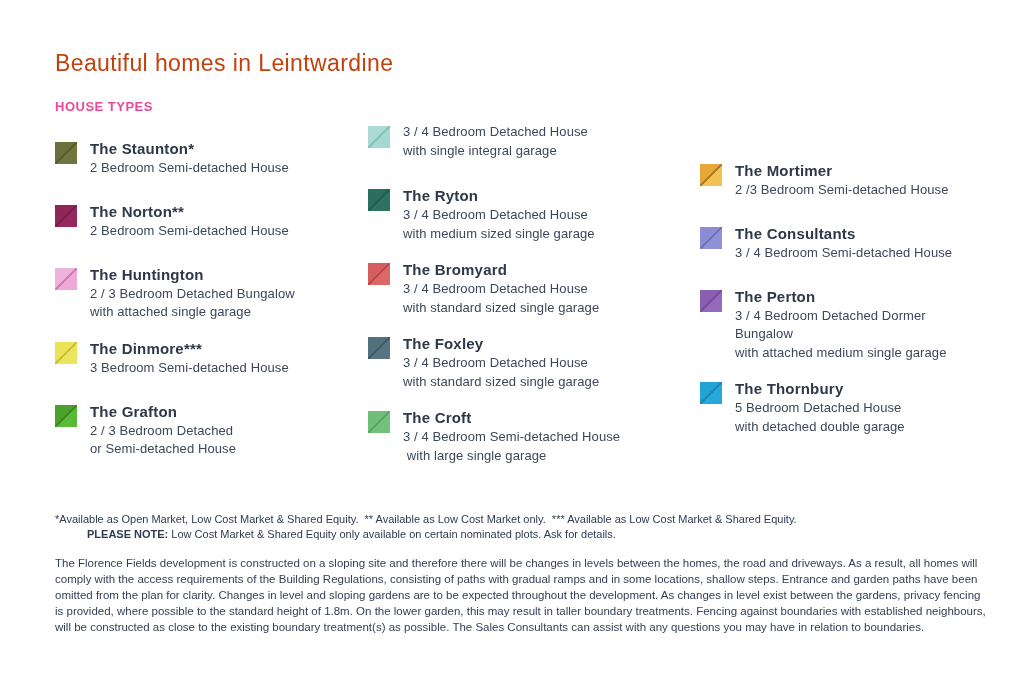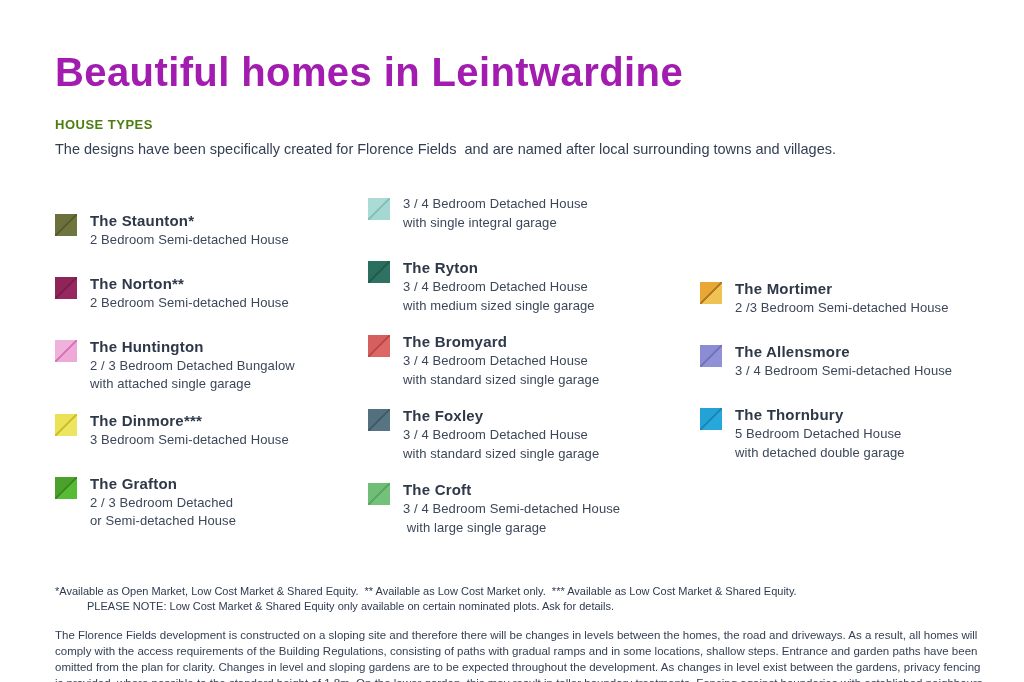--- a/index.html
+++ b/index.html
@@ -1,55 +1,54 @@
 <!DOCTYPE html>
 <html><head>
 <meta charset="utf-8">
 <style>
   * { margin:0; padding:0; box-sizing:border-box; }
   html,body { width:1024px; height:682px; background:#ffffff; overflow:hidden; }
   body { font-family:"Liberation Sans","DejaVu Sans",sans-serif; color:#333e54; }
   .content { padding:50px 38px 0 55px; }
 
   .page-title {
-    font-size:40px; font-weight:700; letter-spacing:0.4px;
-    color:#a21caf; margin-bottom:22px;
+    font-size:23px; font-weight:400; letter-spacing:0.4px;
+    color:#c2410c; margin-bottom:22px;
   }
   .section-heading {
     font-size:13px; font-weight:700; letter-spacing:0.5px;
-    color:#4d7c0f; margin-bottom:9px;
+    color:#ec4899; margin-bottom:9px;
   }
   .intro {
     font-size:14.5px; color:#333e54; margin-bottom:38px; white-space:pre-wrap;
   }
 
   .legend { display:flex; align-items:center; }
   .legend-col { width:313px; flex:none; }
   .legend-col.c2 { width:332px; }
   .legend-col.c3 { width:auto; flex:1; }
   .legend-col.c1, .legend-col.c3 { padding-top:9px; }
 
   .legend-item { display:flex; align-items:flex-start; margin-bottom:17px; min-height:46px; }
   .swatch { width:22px; height:22px; flex:none; margin-right:13px; margin-top:3px; }
   .item-text {}
   .item-name { font-size:15px; font-weight:700; color:#2e3849; line-height:20px; letter-spacing:0.2px; }
   .item-desc { font-size:13px; color:#3c4759; line-height:18.5px; white-space:pre-line; letter-spacing:0.1px; }
 
   .footnotes { margin-top:30px; font-size:11px; color:#2f3a50; line-height:1.35; }
-  .please-note-label { font-weight:400;padding-left:32px; }
+  .please-note-label { font-weight:700;padding-left:32px; }
   .disclaimer { margin-top:13px; font-size:11.5px; color:#333f55; line-height:1.4; }
 </style>
 </head>
 <body>
 
 <div class="content">
 
   <div class="page-title">Beautiful homes in Leintwardine</div>
   <div class="section-heading">HOUSE TYPES</div>
-  <div class="intro">The designs have been specifically created for Florence Fields&nbsp; and are named after local surrounding towns and villages.</div>
 
   <div class="legend">
 
     <div class="legend-col c1">
       <div class="legend-item">
         <div class="swatch" style="background: linear-gradient(135deg, rgb(107, 112, 60) 0px, rgb(107, 112, 60) 46.5%, rgb(88, 93, 46) 46.5%, rgb(88, 93, 46) 53.5%, rgb(112, 117, 63) 53.5%, rgb(112, 117, 63) 100%);"></div>
         <div class="item-text">
           <div class="item-name">The Staunton*</div>
           <div class="item-desc">2 Bedroom Semi-detached House</div>
         </div>
@@ -132,22 +131,30 @@
       <div class="legend-item">
         <div class="swatch" style="background: linear-gradient(135deg, rgb(233, 168, 54) 0px, rgb(233, 168, 54) 46.5%, rgb(176, 123, 34) 46.5%, rgb(176, 123, 34) 53.5%, rgb(240, 193, 83) 53.5%, rgb(240, 193, 83) 100%);"></div>
         <div class="item-text">
           <div class="item-name">The Mortimer</div>
           <div class="item-desc">2 /3 Bedroom Semi-detached House</div>
         </div>
       </div>
       <div class="legend-item">
         <div class="swatch" style="background: linear-gradient(135deg, rgb(139, 140, 211) 0px, rgb(139, 140, 211) 46.5%, rgb(115, 116, 187) 46.5%, rgb(115, 116, 187) 53.5%, rgb(144, 145, 214) 53.5%, rgb(144, 145, 214) 100%);"></div>
         <div class="item-text">
-          <div class="item-name">The Allensmore</div>
+          <div class="item-name">The Consultants</div>
           <div class="item-desc">3 / 4 Bedroom Semi-detached House</div>
+        </div>
+      </div>
+      <div class="legend-item">
+        <div class="swatch" style="background: linear-gradient(135deg, rgb(138, 95, 178) 0px, rgb(138, 95, 178) 46.5%, rgb(119, 77, 160) 46.5%, rgb(119, 77, 160) 53.5%, rgb(149, 105, 187) 53.5%, rgb(149, 105, 187) 100%);"></div>
+        <div class="item-text">
+          <div class="item-name">The Perton</div>
+          <div class="item-desc">3 / 4 Bedroom Detached Dormer Bungalow
+with attached medium single garage</div>
         </div>
       </div>
       <div class="legend-item">
         <div class="swatch" style="background: linear-gradient(135deg, rgb(35, 162, 214) 0px, rgb(35, 162, 214) 46.5%, rgb(27, 136, 181) 46.5%, rgb(27, 136, 181) 53.5%, rgb(39, 167, 218) 53.5%, rgb(39, 167, 218) 100%);"></div>
         <div class="item-text">
           <div class="item-name">The Thornbury</div>
           <div class="item-desc">5 Bedroom Detached House
 with detached double garage</div>
         </div>
       </div>

